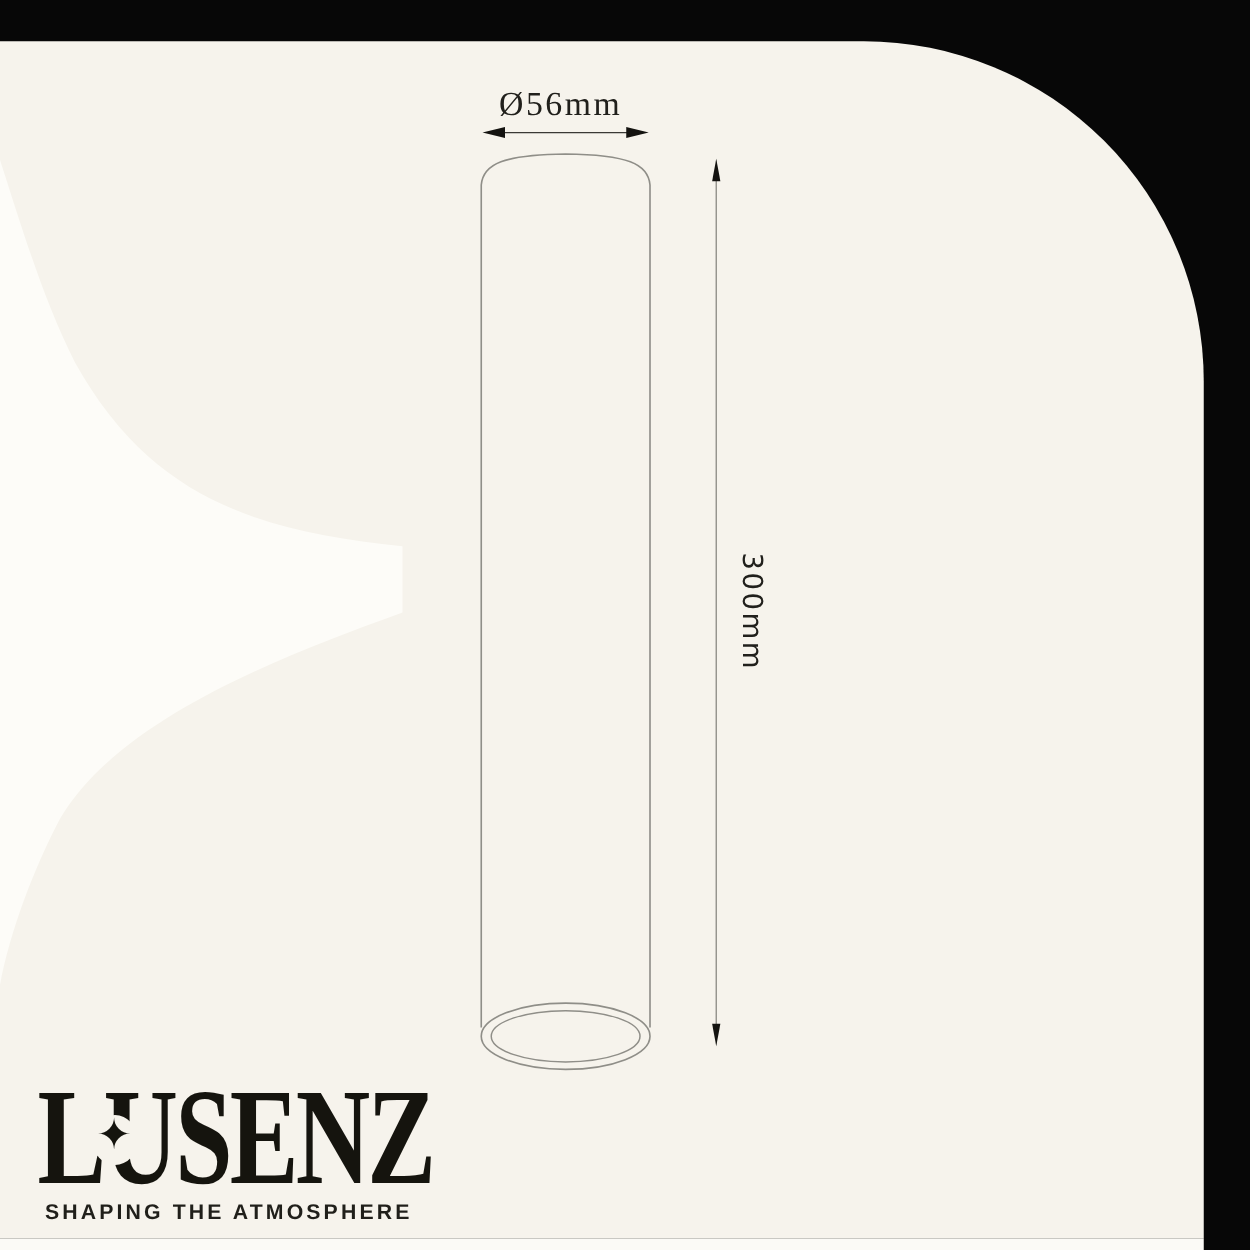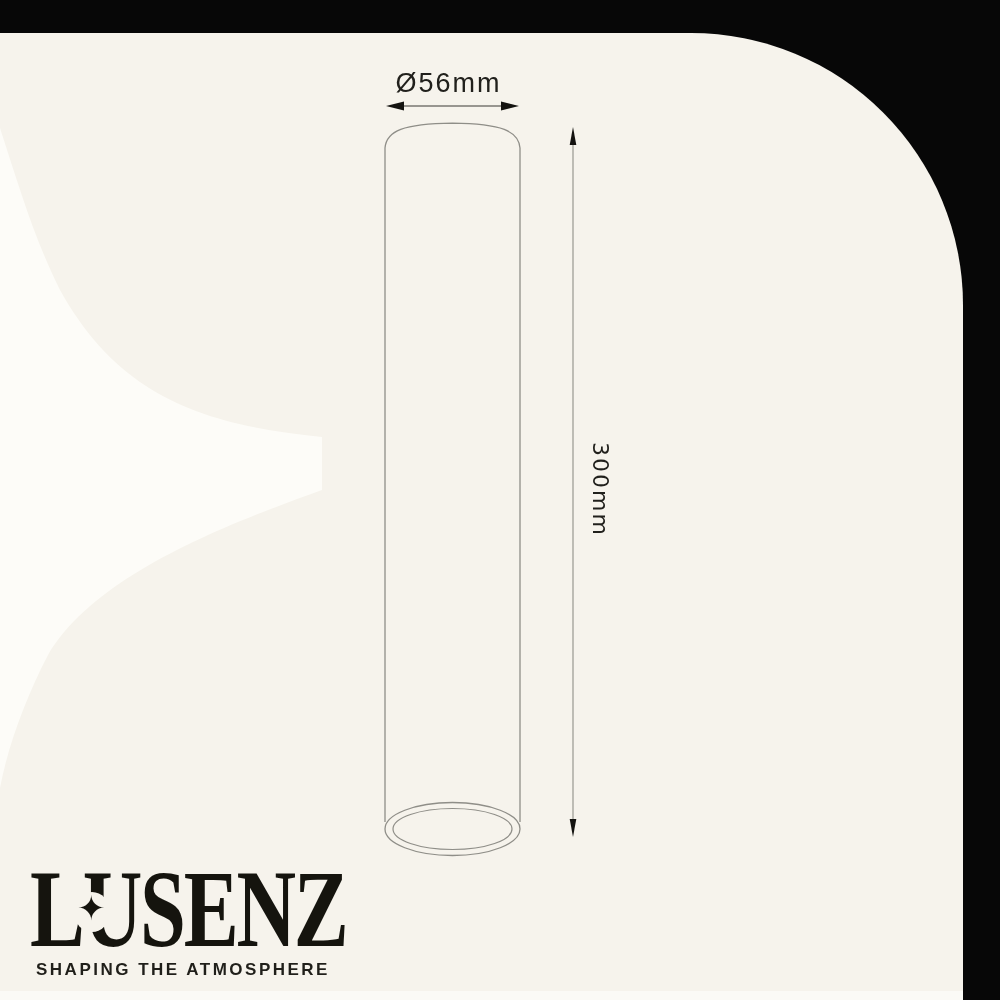--- a/index.html
+++ b/index.html
@@ -15,21 +15,21 @@
   }
   .bottom-strip{
     position:absolute;left:0;top:991px;width:963px;height:9px;
     background:#fbfaf6;
   }
   .layer{position:absolute;left:0;top:0;width:1000px;height:1000px;pointer-events:none;}
   .dia-label{
     position:absolute;left:380px;top:68px;width:137px;
     text-align:center;
     font-size:27px;letter-spacing:2px;color:#21201c;
-    font-family:Liberation Sans, sans-serif;
+    font-family:Liberation Serif, serif;
   }
   .height-label{
     position:absolute;left:613px;top:442px;width:95px;
     transform:rotate(90deg);transform-origin:0 0;
     font-size:22px;letter-spacing:2px;color:#21201c;
     font-family:"DejaVu Sans",sans-serif;
     text-align:center;
   }
   .logo{
     position:absolute;left:30px;top:854px;width:420px;height:150px;

